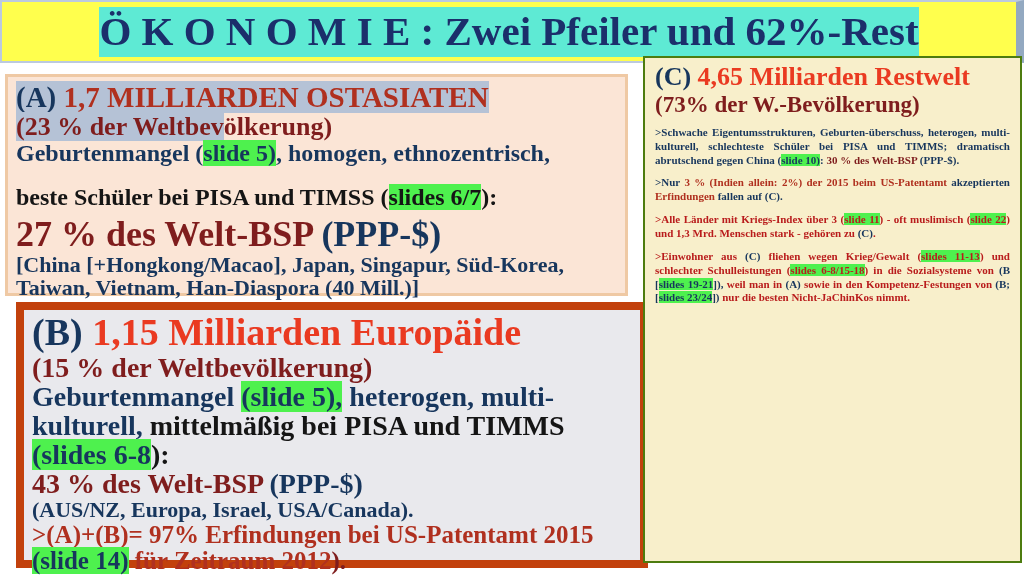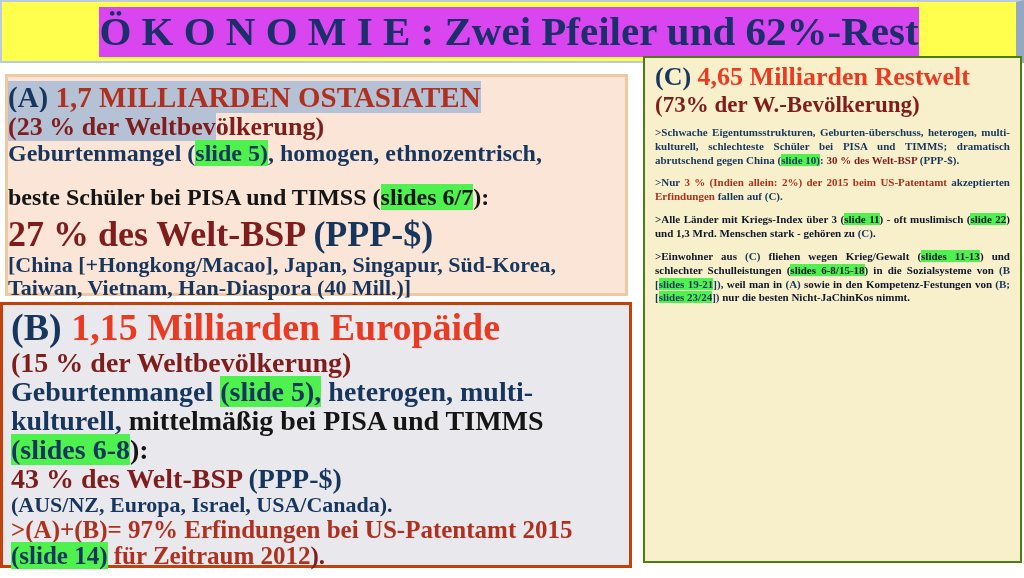--- a/index.html
+++ b/index.html
@@ -10,28 +10,28 @@
     font-weight:bold;
   }
   
   .title-bar{
     position:absolute;left:0;top:0;width:1024px;height:63px;
     background:#ffff4d;box-sizing:border-box;
     border:2px solid #bccadf;border-right:8px solid #93a9c1;
     display:flex;align-items:center;justify-content:center;
   }
   .title-inner{
-    background:#d946ef;height:50px;display:flex;align-items:center;
+    background:#5eead4;height:50px;display:flex;align-items:center;
     padding:0 0;
   }
   .title-text{font-size:41px;line-height:1;color:#1b2f6b;white-space:nowrap}
   
   .panel{position:absolute;box-sizing:border-box}
-  .panel-a{left:5px;top:74px;width:623px;height:222px;background:#fbe5d6;border:3px solid #efc9a4;padding:5px 0}
-  .panel-b{left:0;top:302px;width:632px;height:266px;background:#e9e9ed;border:3px solid #c2410c;padding:3px 8px}
+  .panel-a{left:5px;top:74px;width:623px;height:222px;background:#fbe5d6;border:3px solid #efc9a4;padding:5px 8px}
+  .panel-b{left:16px;top:302px;width:632px;height:266px;background:#e9e9ed;border:8px solid #c2410c;padding:3px 8px}
   .panel-c{left:643px;top:56px;width:379px;height:507px;background:#f8efcb;border:2px solid #4d7c0f;padding:5px 10px}
   .line{line-height:1.08;white-space:nowrap}
   
   .a-l0{font-size:29px}
   .a-l1{font-size:26px}
   .a-l2{font-size:24px;}
   .a-l3{font-size:24px;margin-top:18px}
   .a-l4{font-size:36px;margin-top:4px}
   .a-l5,.a-l6{font-size:22px;line-height:1.04}
   
@@ -41,21 +41,21 @@
   .b-l7,.b-l8{font-size:25px;line-height:1.06}
   
   .c-head{font-size:26px;line-height:1.1;white-space:nowrap}
   .c-sub{font-size:23px;line-height:1.1;white-space:nowrap}
   .c-para{font-size:11px;line-height:1.26;text-align:justify;margin-top:9px}
   
   .c-navy{color:#17365d}
   .c-brick{color:#b0301f}
   .c-red{color:#ea3a21}
   .c-olive{color:#7f1d1d}
-  .c-maroon{color:#0f172a}
+  .c-maroon{color:#b91c1c}
   .c-black{color:#151515}
   
   .hl-green{background-color:#4ef14e}
   .hl-blue{background-color:#b5c2d6}
 </style>
 </head>
 <body>
 
 <div class="slide">
 

